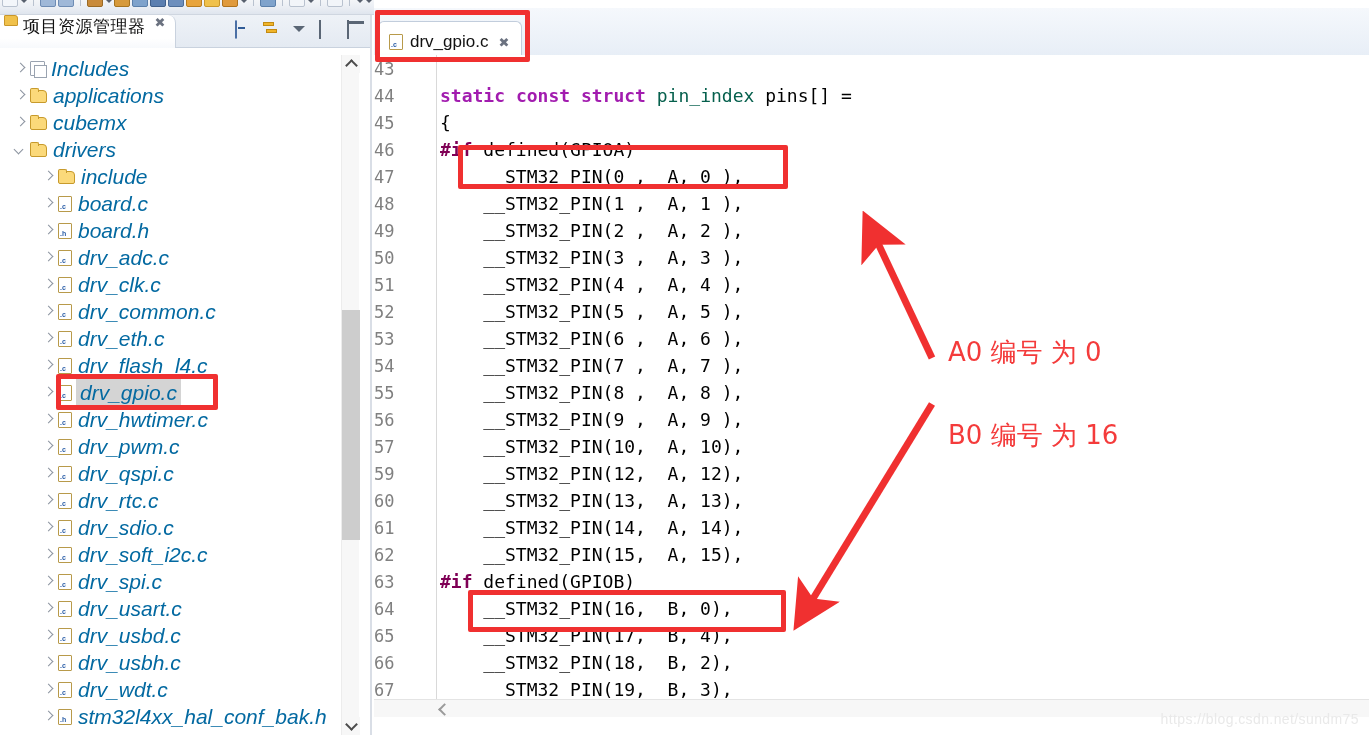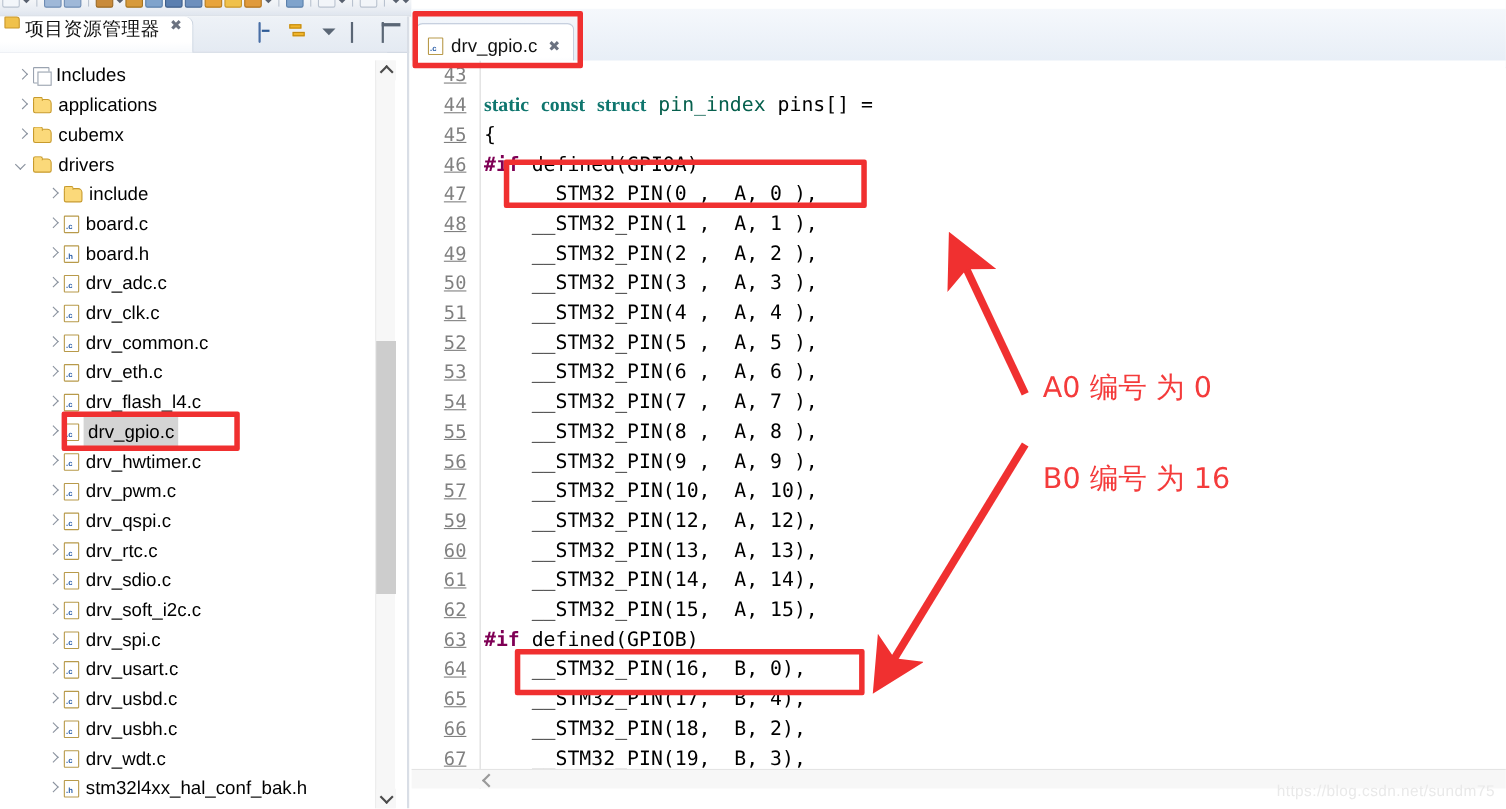--- a/index.html
+++ b/index.html
@@ -102,21 +102,21 @@
   .ico-cfile, .ico-hfile {
     width:14px; height:16px; background:#ffffff; border:1px solid #b89a4a;
     position:relative; border-radius:1px;
   }
   .ico-cfile::after, .ico-hfile::after {
     position:absolute; left:1px; bottom:1px; font-size:7px; line-height:7px;
     color:#2b5ea8; font-family:"Liberation Sans", sans-serif; font-weight:bold;
   }
   .ico-cfile::after { content:".c"; }
   .ico-hfile::after { content:".h"; }
-  .tlabel { font-size:17px; color:#000000; line-height:27px; }
+  .tlabel { font-size:21px; color:#0369a1; line-height:27px;font-style:italic; }
   .tlabel.sel { background:#d4d4d4; padding:0 4px; margin-left:-2px; }
 
   
   .exp-scroll {
     position:absolute; right:13px; top:40px; width:18px; height:680px;
     background:#f7f7f7; border-left:1px solid #ececec;
   }
   .sb-arrow { width:18px; height:18px; position:relative; background:#f7f7f7; }
   .sb-arrow::after {
     content:""; position:absolute; left:5px; top:6px; width:7px; height:7px;
@@ -145,30 +145,30 @@
   }
   .ed-tab-title { font-size:17px; color:#111; }
   .ed-tab-close { font-size:13px; color:#6b7280; margin-left:3px; }
 
   .code-area { position:absolute; left:0; top:55px; width:995px; height:662px; background:#fff; overflow:hidden; }
   .gutter { position:absolute; left:0; top:0; width:60px; height:662px; background:#fff; }
   .gutter-rule { position:absolute; left:62px; top:0; width:1px; height:662px; background:#d9d9d9; }
   .lines { position:absolute; left:0; top:0; width:995px; }
   .cline { position:relative; height:27px; display:flex; align-items:center; }
   .lnum {
-    width:56px; text-align:right; padding-right:6px;
+    width:56px; text-align:left; padding-right:6px;
     font-family:"DejaVu Sans Mono","Liberation Mono",monospace;
-    font-size:17px; color:#808080; flex:none;text-decoration:underline;
+    font-size:17px; color:#808080; flex:none;
   }
   .ctext {
     margin-left:10px;
     font-family:"DejaVu Sans Mono","Liberation Mono",monospace;
     font-size:18px; color:#000; white-space:pre; letter-spacing:0px;
   }
-  .kw { color:#0f766e; font-weight:bold;font-family:Liberation Serif, serif; }
+  .kw { color:#a21caf; font-weight:bold; }
   .pp { color:#7f0055; font-weight:bold; }
   .ty { color:#06604d; }
 
   .ed-hscroll {
     position:absolute; left:0; bottom:0; width:995px; height:18px;
     background:#f7f7f7; border-top:1px solid #e4e4e4;
   }
   .hsb-arrow { position:absolute; left:60px; top:0; width:18px; height:18px; }
   .hsb-arrow::after {
     content:""; position:absolute; left:6px; top:5px; width:7px; height:7px;

